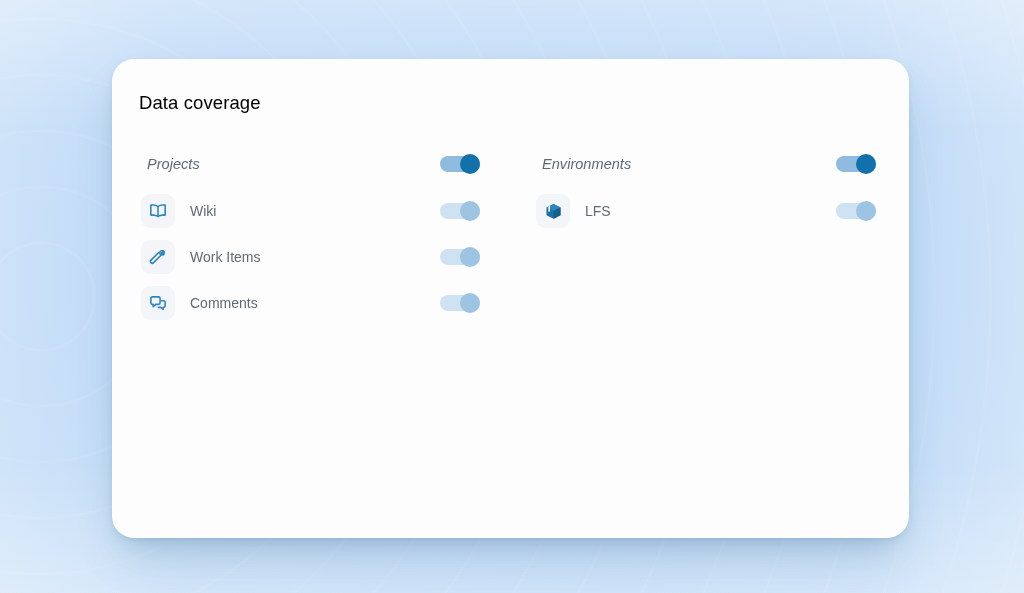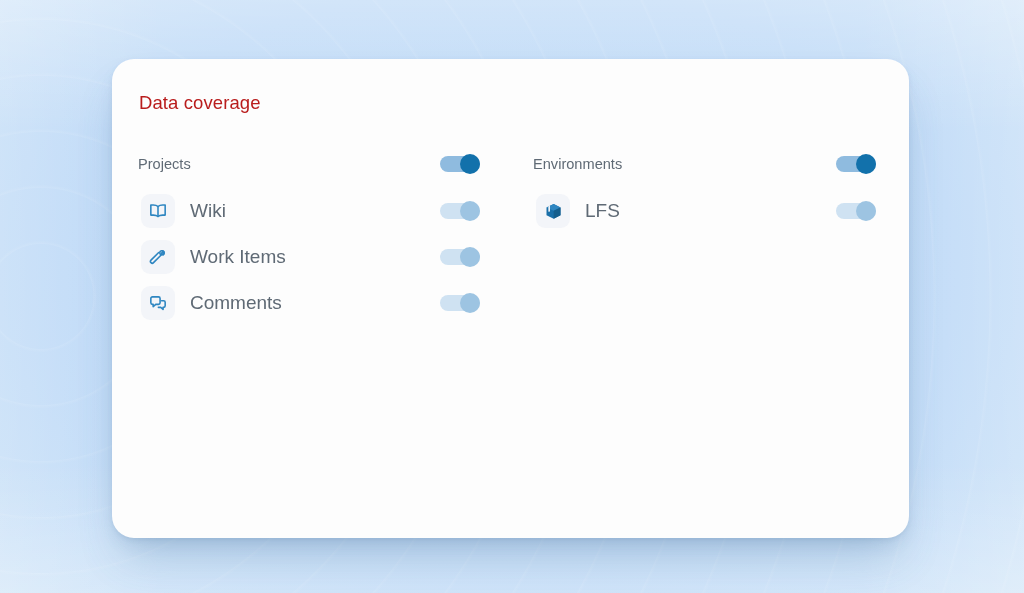--- a/index.html
+++ b/index.html
@@ -55,21 +55,21 @@
       0 26px 44px -12px rgba(76, 118, 160, .30),
       0 8px 18px -6px rgba(76, 118, 160, .18),
       0 2px 4px rgba(76, 118, 160, .10);
   }
 
   .card-title {
     position: absolute;
     left: 27px;
     top: 33px;
     font-size: 18.5px;
-    color: #b91c1c;
+    color: #000000;
     letter-spacing: .1px;
     font-weight: 400;
   }
 
   
   .columns {
     position: absolute;
     left: 0;
     top: 82px;
     right: 0;
@@ -97,29 +97,30 @@
     border-radius: 9px;
     background: #f3f5f9;
     display: flex;
     align-items: center;
     justify-content: center;
     flex: 0 0 auto;
   }
   .row-icon-slot svg { display: block; }
 
   .row-label {
-    font-size: 19px;
+    font-size: 14px;
     color: #5f6a75;
     margin-left: 15px;
     white-space: nowrap;
   }
   .group-row .row-label {
-    margin-left: 1px;
+    margin-left: 10px;
     color: #5f6a75;
     font-size: 14.6px;
+    font-style: italic;
   }
 
   .row-spacer { flex: 1 1 auto; }
 
   
   .toggle {
     width: 40px;
     height: 20px;
     border-radius: 10px;
     position: relative;

